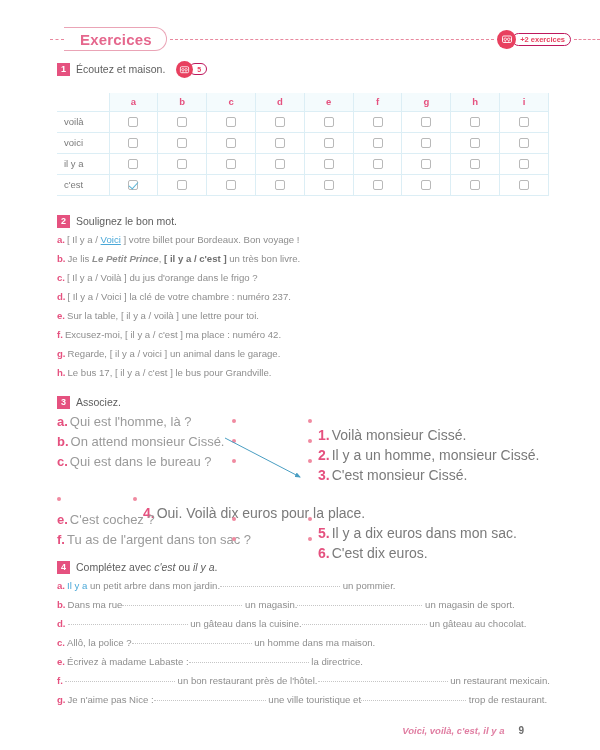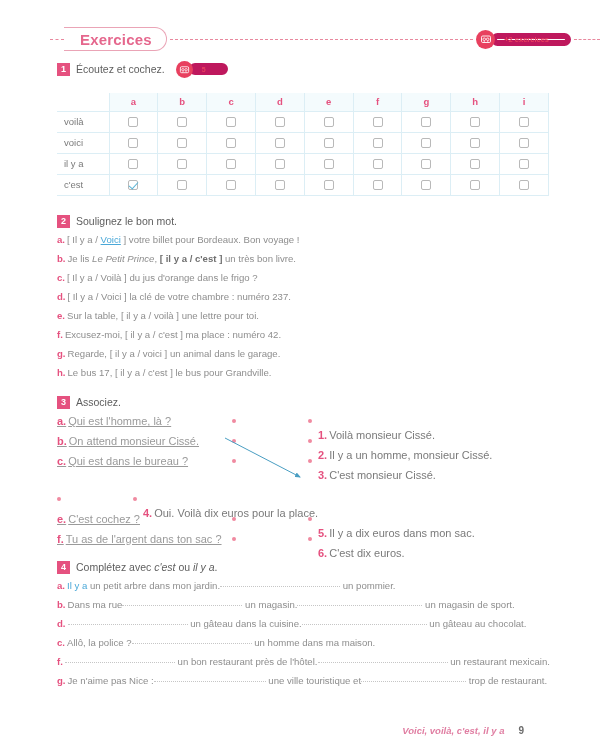--- a/index.html
+++ b/index.html
@@ -55,22 +55,22 @@
     width: 19px; height: 19px; border-radius: 50%;
     background: #e8405f;
     display: flex; align-items: center; justify-content: center;
     position: relative; z-index: 2;
     flex: 0 0 auto;
   }
   .audio-circle svg { display: block; }
   .audio-pill {
     height: 13px;
     margin-left: -4px;
-    padding: 0 16px 0 7px;
-    border: 6px solid #be185d;
+    padding: 0 5px 0 7px;
+    border: 1px solid #be185d;
     border-radius: 7px;
     display: flex; align-items: center;
     background: #fff;
     font-size: 7.5px; font-weight: bold; color: #e8405f;
     white-space: nowrap;
   }
 
   
   .ex { position: absolute; left: 57px; width: 500px; }
   .ex-head { display: flex; align-items: center; gap: 6px; height: 18px; }
@@ -142,36 +142,36 @@
   .item {
     font-size: 9.6px;
     line-height: 19px;
     color: #8e8e8e;
     white-space: nowrap;
   }
   .item .lab { color: #e5517f; font-weight: bold; margin-right: 2px; }
   .ans-blue { color: #4aa8d8; }
   .ans-blue-u { color: #4aa8d8; text-decoration: underline; }
   .bold { font-weight: bold; color: #6f6f6f; }
-  .ital { font-style: italic; }
+  .ital { font-style: italic; font-weight: bold; }
 
   
   .match-wrap { position: relative; }
   .match-row { display: flex; align-items: center; height: 20px; }
   .match-left {
-    width: 175px; font-size: 11px; color: #9a9a9a; white-space: nowrap; text-decoration: underline;
+    width: 175px; font-size: 13px; color: #9a9a9a; white-space: nowrap;
   }
   .match-left .lab { color: #e5517f; font-weight: bold; margin-right: 2px; }
   .bullet {
     width: 4px; height: 4px; border-radius: 50%;
     background: #f08aa0; flex: 0 0 auto;
   }
   .gap-mid { width: 72px; }
   .match-right {
-    font-size: 11px; color: #7a7a7a; white-space: nowrap; margin-left: 6px; margin-top: 27px;
+    font-size: 14px; color: #7a7a7a; white-space: nowrap; margin-left: 6px; margin-top: 27px;
   }
   .match-right .num { color: #e5517f; font-weight: bold; margin-right: 2px; }
   .connector { position: absolute; left: 0; top: 0; pointer-events: none; }
 
   
   .dots {
     display: inline-block;
     border-bottom: 1px dotted #c6c6c6;
     vertical-align: 2px;
     height: 9px;
@@ -208,21 +208,21 @@
         </svg>
       </span>
       <span class="audio-pill">+2 exercices</span>
     </div>
     <div class="dash-seg dash-tail"></div>
   </div>
 
   <div class="ex" style="top:60px;">
     <div class="ex-head">
       <span class="ex-num">1</span>
-      <span class="ex-title">Écoutez et cochez.</span>
+      <span class="ex-title">Écoutez et maison.</span>
       <span class="audio-small">
         <span class="audio-circle">
           <svg width="11" height="11" viewBox="0 0 24 24" aria-hidden="true">
             <rect x="3" y="6" width="18" height="13" rx="2.5" fill="none" stroke="#ffffff" stroke-width="1.8"></rect>
             <circle cx="8.5" cy="12.5" r="2.6" fill="none" stroke="#ffffff" stroke-width="1.6"></circle>
             <circle cx="15.5" cy="12.5" r="2.6" fill="none" stroke="#ffffff" stroke-width="1.6"></circle>
             <path d="M7 18.5 L9.5 16 M17 18.5 L14.5 16" stroke="#ffffff" stroke-width="1.4" fill="none"></path>
           </svg>
         </span>
         <span class="audio-pill">5</span>
@@ -423,20 +423,23 @@
     </div>
 
     <div class="item">
       <span class="lab">d.</span><span class="dots" style="width:120px;"></span><span> un gâteau dans la cuisine.</span><span class="dots" style="width:125px;"></span><span> un gâteau au chocolat.</span>
     </div>
 
     <div class="item">
       <span class="lab">c.</span><span>Allô, la police ?</span><span class="dots" style="width:120px;"></span><span> un homme dans ma maison.</span>
     </div>
 
+    <div class="item">
+      <span class="lab">e.</span><span>Écrivez à madame Labaste :</span><span class="dots" style="width:120px;"></span><span> la directrice.</span>
+    </div>
 
     <div class="item">
       <span class="lab">f.</span><span class="dots" style="width:110px;"></span><span> un bon restaurant près de l'hôtel.</span><span class="dots" style="width:130px;"></span><span> un restaurant mexicain.</span>
     </div>
 
     <div class="item">
       <span class="lab">g.</span><span>Je n'aime pas Nice :</span><span class="dots" style="width:112px;"></span><span> une ville touristique et</span><span class="dots" style="width:105px;"></span><span> trop de restaurant.</span>
     </div>
   </div>
 

